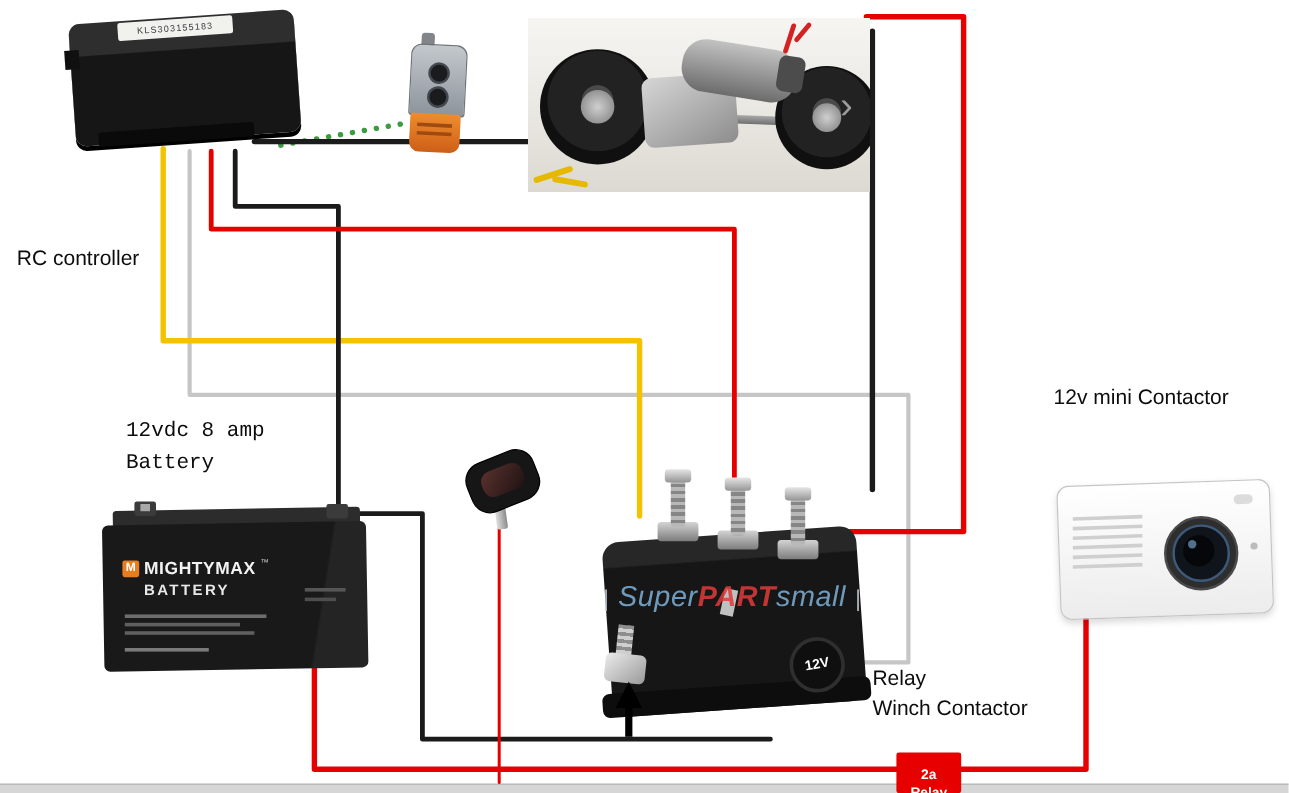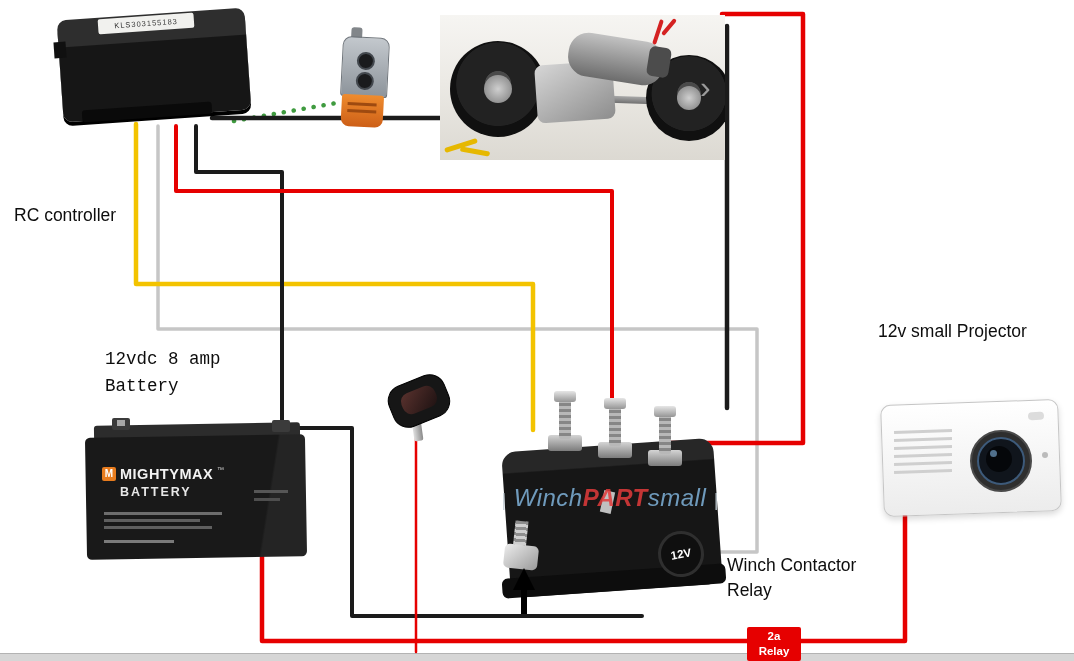--- a/index.html
+++ b/index.html
@@ -128,38 +128,38 @@
     <div class="abs" style="left:92px;top:38px;width:58px;height:58px;border-radius:50%;background:#2e2e2e;border:2px solid #4a4a4a;"></div>
     <div class="abs" style="left:99px;top:45px;width:44px;height:44px;border-radius:50%;background:#10151c;border:2px solid #3d5a7a;"></div>
     <div class="abs" style="left:108px;top:54px;width:26px;height:26px;border-radius:50%;background:#05070a;"></div>
     <div class="abs" style="left:112px;top:58px;width:7px;height:7px;border-radius:50%;background:#51708c;"></div>
     <div class="abs" style="left:150px;top:20px;width:16px;height:8px;background:#dcdcdc;border-radius:4px;transform:rotate(-2deg);"></div>
     <div class="abs" style="left:164px;top:60px;width:6px;height:6px;border-radius:50%;background:#bbbbbb;"></div>
   </div>
 
   <div class="abs" style="left:488px;top:484px;width:244px;text-align:center;font-style:italic;font-size:24px;opacity:0.85;z-index:5;letter-spacing:0.5px;">
     <span style="color:#c2cdd4;font-size:19px;">|</span>
-    <span style="color:#7fb2d9;">Winch</span><span style="color:#e23b3b;font-weight:bold;">PART</span><span style="color:#7fb2d9;">small</span>
+    <span style="color:#7fb2d9;">Super</span><span style="color:#e23b3b;font-weight:bold;">PART</span><span style="color:#7fb2d9;">small</span>
     <span style="color:#c2cdd4;font-size:19px;">|</span>
   </div>
 
   <svg class="abs" width="1074" height="661" style="left:0;top:0;z-index:5;pointer-events:none;">
     <line x1="524" y1="614" x2="524" y2="588" stroke="#000" stroke-width="6"></line>
     <polygon points="524,568 513,590 535,590" fill="#000"></polygon>
   </svg>
 
-  <div class="abs" style="left:747px;top:627px;width:54px;height:34px;background:#e60000;border-radius:2px;color:#fff;text-align:center;font-weight:bold;font-size:11.5px;line-height:15px;z-index:6;box-sizing:border-box;padding-top:2px;">
+  <div class="abs" style="left:747px;top:627px;width:54px;height:34px;background:#e60000;border-radius:2px;color:#fff;text-align:center;font-weight:bold;font-size:11.5px;line-height:15px;z-index:6;box-sizing:border-box;padding-top:12px;">
     <div>2a</div>
     <div>Relay</div>
   </div>
 
   <div class="lbl" style="left:14px;top:202px;">RC controller</div>
   <div class="lbl" style="left:105px;top:346px;font-family:Liberation Mono, monospace;">
     <div>12vdc 8 amp</div>
     <div>Battery</div>
   </div>
-  <div class="lbl" style="left:878px;top:318px;">12v small Projector</div>
+  <div class="lbl" style="left:878px;top:318px;">12v mini Contactor</div>
   <div class="lbl" style="left:727px;top:553px;line-height:25px;">
+    <div>Relay</div>
     <div>Winch Contactor</div>
-    <div>Relay</div>
   </div>
 
 </div>
 
 </body></html>

